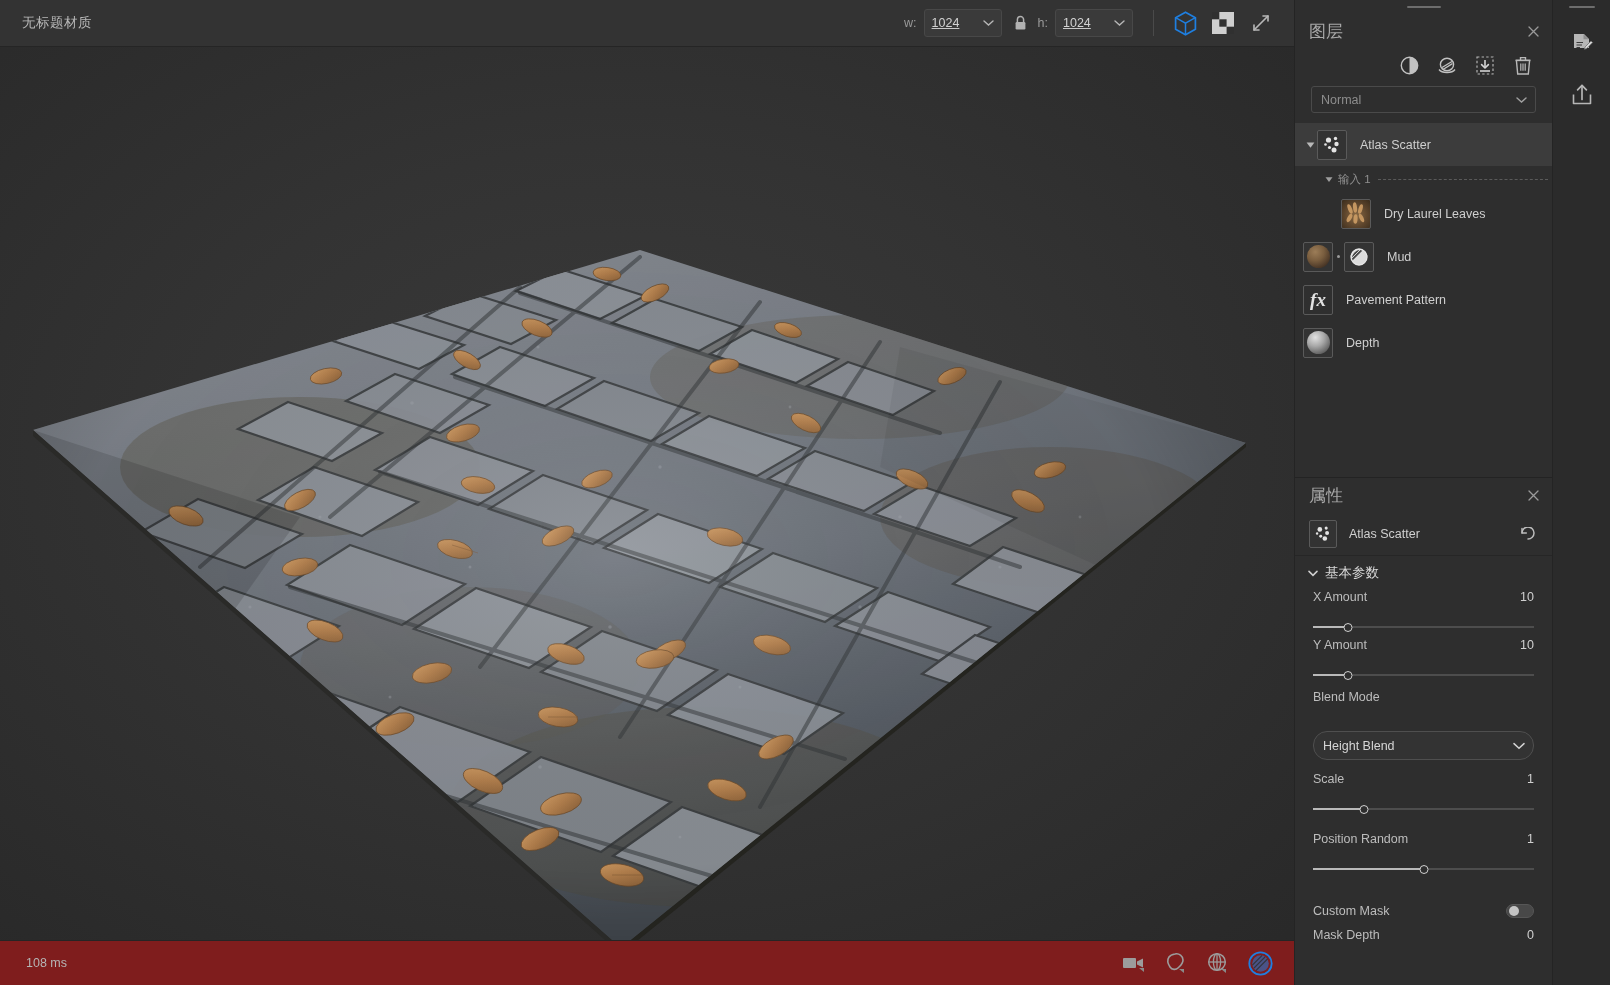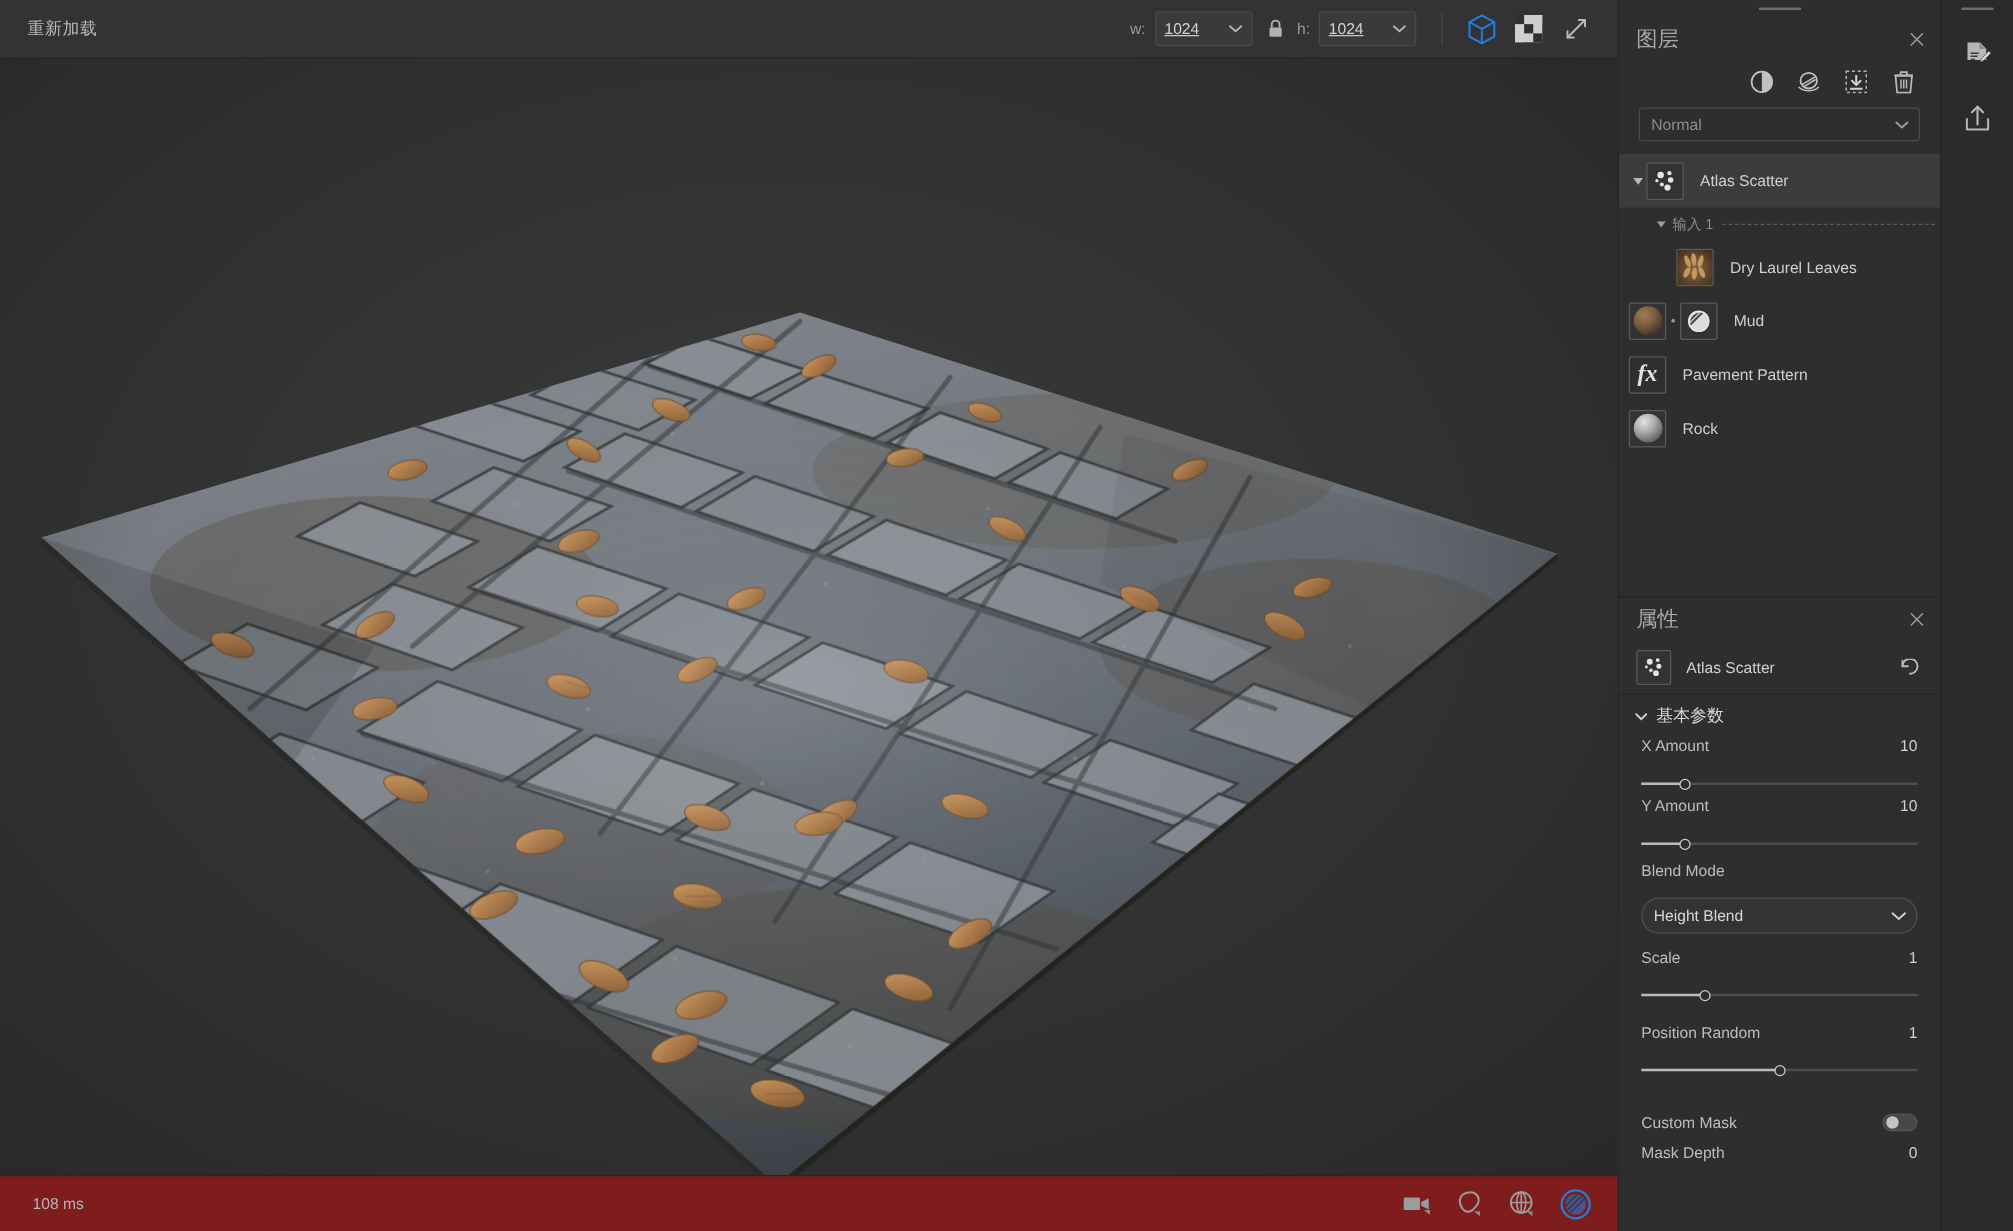--- a/index.html
+++ b/index.html
@@ -114,21 +114,21 @@
   .param-top { display: flex; align-items: baseline; height: 26px; }
   .param-label { font-size: 12.5px; color: #bdbdbd; }
   .param-val { margin-left: auto; font-size: 12.5px; color: #d0d0d0; }
   .slider { height: 22px; position: relative; display: flex; align-items: center; }
   .slider .track { position: absolute; left: 0; right: 0; height: 2px; background: #4d4d4d; }
   .slider .fill { position: absolute; left: 0; height: 2px; background: #b9b9b9; }
   .slider .knob { position: absolute; width: 9px; height: 9px; border-radius: 50%;
     border: 1.4px solid #cfcfcf; background: #2e2e2e; transform: translateX(-50%); }
   .select-field {
     height: 29px; background: #333333; border: 1px solid #4f4f4f; border-radius: 14px;
-    display: flex; align-items: center; padding: 0 9px; position: relative; cursor: pointer; margin-top: 2px;
+    display: flex; align-items: center; padding: 0 9px; position: relative; cursor: pointer; margin-top: 15px;
   }
   .select-field span { font-size: 12.5px; color: #d6d6d6; }
   .select-field .chev { position: absolute; right: 8px; top: 50%; transform: translateY(-50%); }
   .toggle-row { padding: 0 18px; height: 34px; display: flex; align-items: center; }
   .toggle { margin-left: auto; width: 28px; height: 14px; border-radius: 7px; background: #484848;
     position: relative; cursor: pointer; border: 1px solid #565656; }
   .toggle i { position: absolute; width: 10px; height: 10px; border-radius: 50%; background: #c4c4c4; top: 1px; left: 2px; }
   .cut-row { padding: 0 18px; display: flex; align-items: baseline; height: 18px; overflow: hidden; }
 
   
@@ -141,21 +141,21 @@
   svg { display: block; }
 </style>
 </head>
 <body>
 
 <div class="app">
 
   <div class="viewport-col">
 
     <div class="topbar">
-      <div class="doc-title">重新加载</div>
+      <div class="doc-title">无标题材质</div>
 
       <div class="topbar-right">
         <div class="dim-label">w:</div>
         <div class="dim-select">
           <div class="val">1024</div>
           <span class="chev">
             <svg width="11" height="7" viewBox="0 0 11 7">
                 <path d="M1 1.5 L5.5 5.5 L10 1.5" fill="none" stroke="#b6b6b6" stroke-width="1.4" stroke-linecap="round"></path>
               </svg>
           </span>
@@ -561,21 +561,21 @@
           <span class="thumb fx">
             <span class="fx-glyph">fx</span>
           </span>
           <span class="layer-name">Pavement Pattern</span>
         </div>
 
         <div class="layer-row">
           <span class="thumb rock">
             <span class="thumb-sphere-rock"></span>
           </span>
-          <span class="layer-name">Rock</span>
+          <span class="layer-name">Depth</span>
         </div>
 
       </div>
     </div>
 
     <div class="props-panel">
       <div class="panel-head">
         <div class="panel-title">属性</div>
         <div class="panel-x">
           <svg width="11" height="11" viewBox="0 0 11 11">

